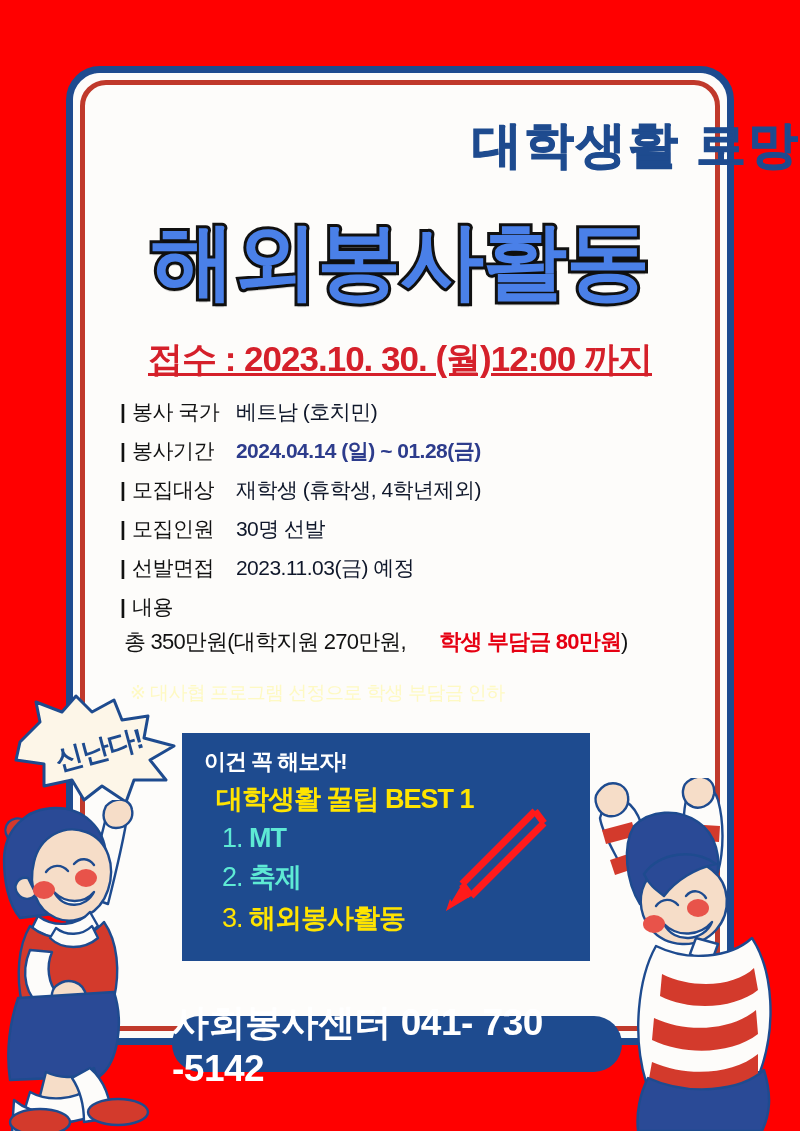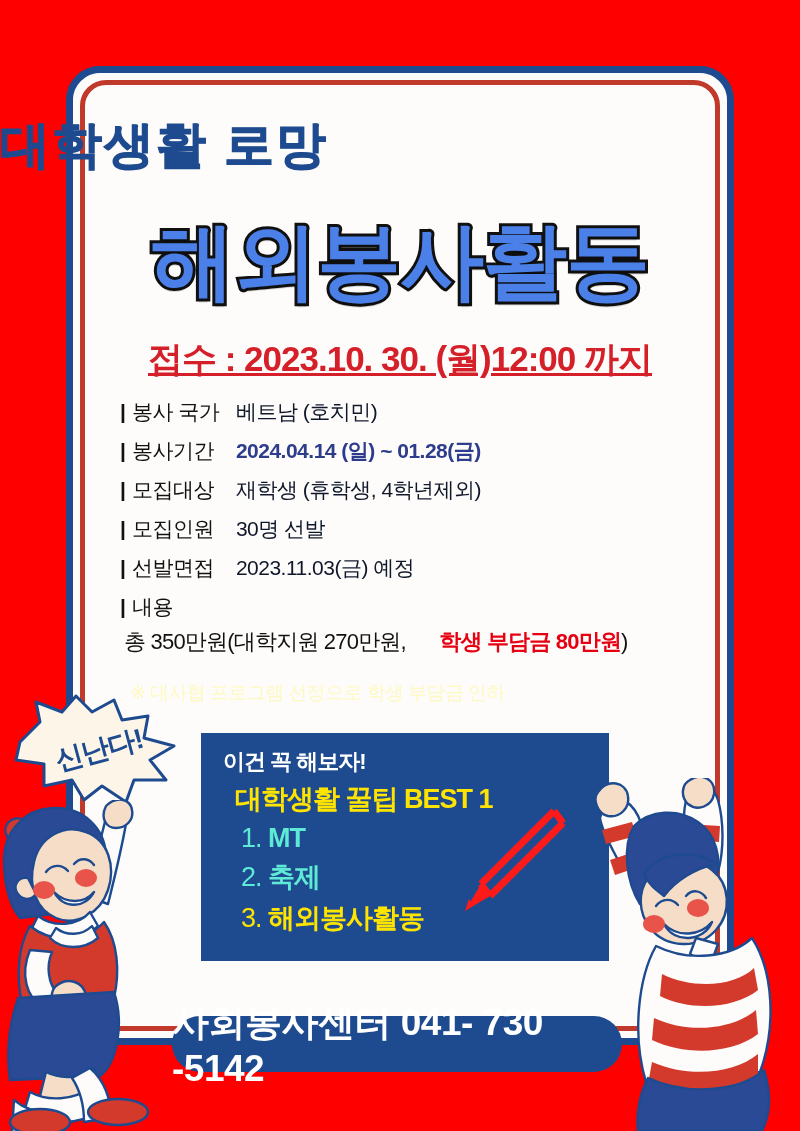--- a/index.html
+++ b/index.html
@@ -23,21 +23,21 @@
     border:5px solid #c0392b;border-radius:26px;
     box-sizing:border-box;pointer-events:none;
   }
   .white-fill{
     position:absolute;left:73px;top:73px;right:73px;bottom:93px;
     background:#fdfcfa;border-radius:30px;
   }
 
   
   .subtitle{
-    position:absolute;left:0;right:0;top:112px;text-align:left;
+    position:absolute;left:0;right:0;top:112px;text-align:right;
     font-size:50px;font-weight:bold;letter-spacing:2px;
     color:#1e4b8f;-webkit-text-stroke:1px #1e4b8f;
   }
   .maintitle{
     position:absolute;left:0;right:0;top:205px;text-align:center;
     font-size:84px;font-weight:bold;letter-spacing:-1px;
     color:#4a80e8;
     -webkit-text-stroke:6px #111;
     paint-order:stroke fill;
     text-shadow:0 4px 0 rgba(0,0,0,.15);
@@ -70,21 +70,21 @@
   .bubble-text{
     position:absolute;left:0;top:0;width:170px;height:112px;
     display:flex;align-items:center;justify-content:center;
     transform:rotate(-15deg);
     font-size:28px;font-weight:bold;color:#1e4b8f;letter-spacing:-1px;
   }
 
   
   .tipbox{
     position:absolute;left:182px;top:733px;width:408px;height:228px;
-    background:#1e4b8f;overflow:hidden;margin-left:19px;
+    background:#1e4b8f;overflow:hidden;
   }
   .tip-head{
     position:absolute;left:22px;top:14px;font-size:22px;font-weight:bold;color:#fff;
     letter-spacing:-1px;
   }
   .tip-sub{
     position:absolute;left:34px;top:48px;font-size:27px;font-weight:bold;color:#ffe400;
     letter-spacing:-1px;
   }
   .tip-list{position:absolute;left:40px;top:90px;}

